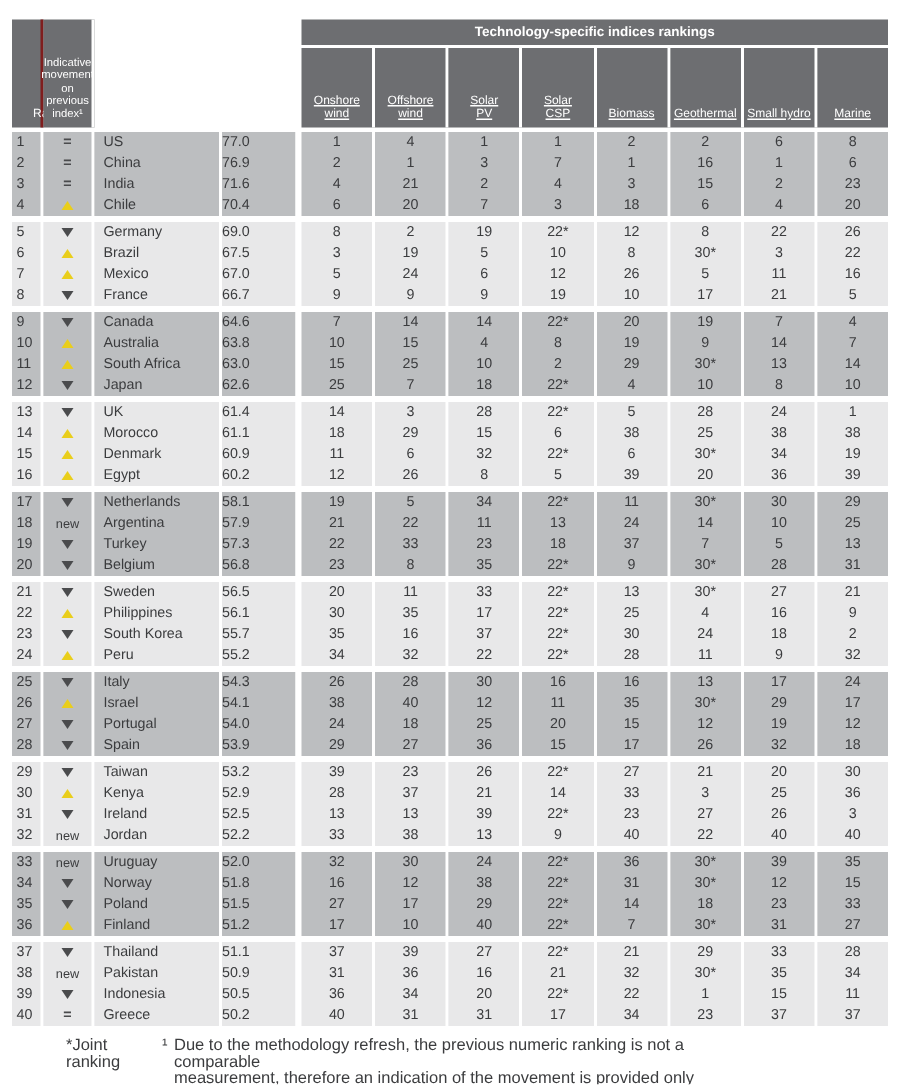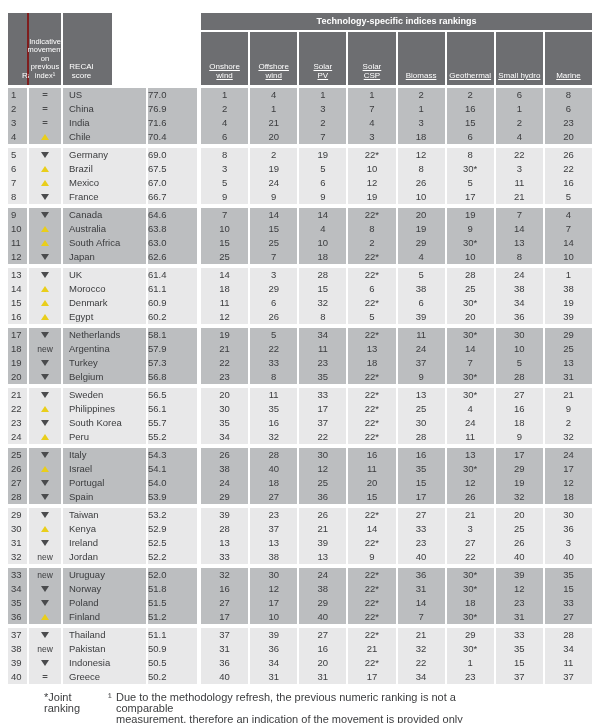--- a/index.html
+++ b/index.html
@@ -72,22 +72,20 @@
 <div class="page">
   <div class="table-wrap">
 
     <div class="header-row">
       <div class="left-header">
         <div class="lh-cell lh-rank">Rank</div>
         <div class="lh-cell lh-move">Indicative
 movement
 on previous
 index¹</div>
-        <div class="lh-cell lh-score">RECAI
-score</div>
       </div>
       <div class="header-gap"></div>
       <div class="tech-header">
         <div class="banner">Technology-specific indices rankings</div>
         <div class="banner-gap"></div>
         <div class="subheads">
             <div class="sh-cell">Onshore
 wind</div>
             <div class="sh-cell">Offshore
 wind</div>

